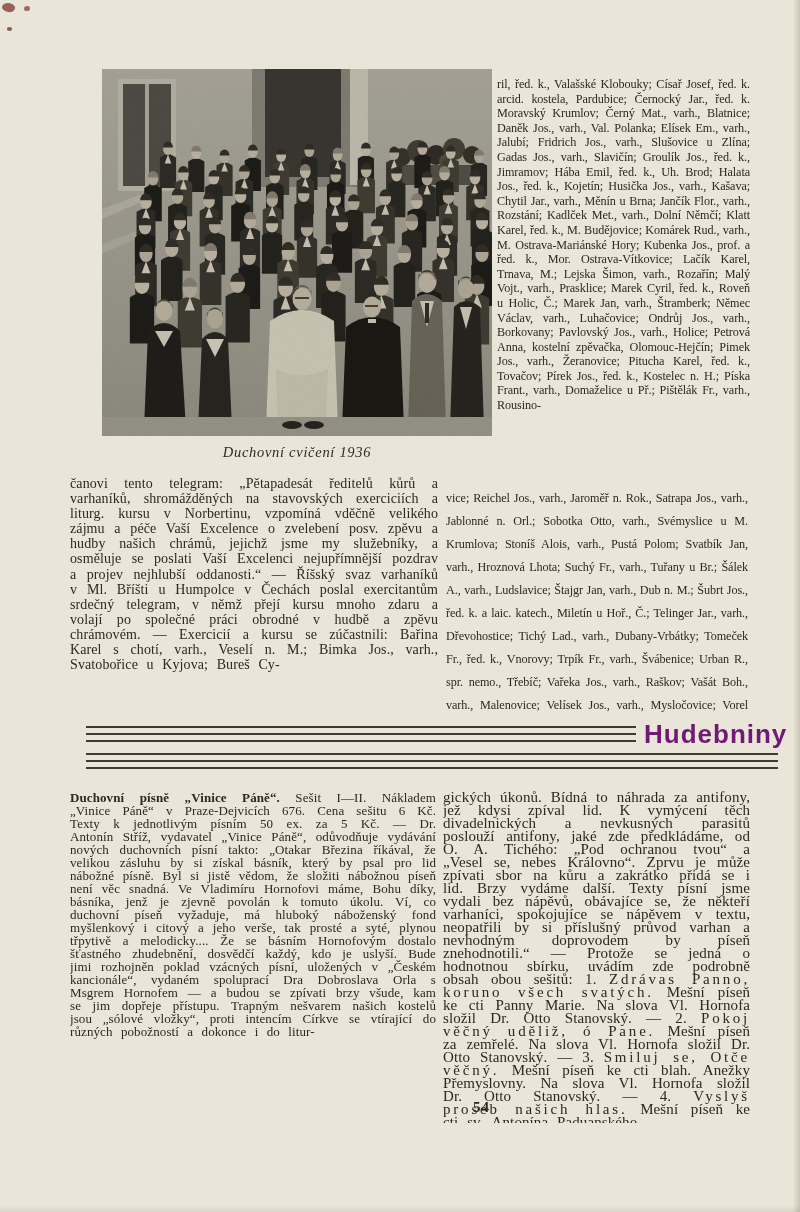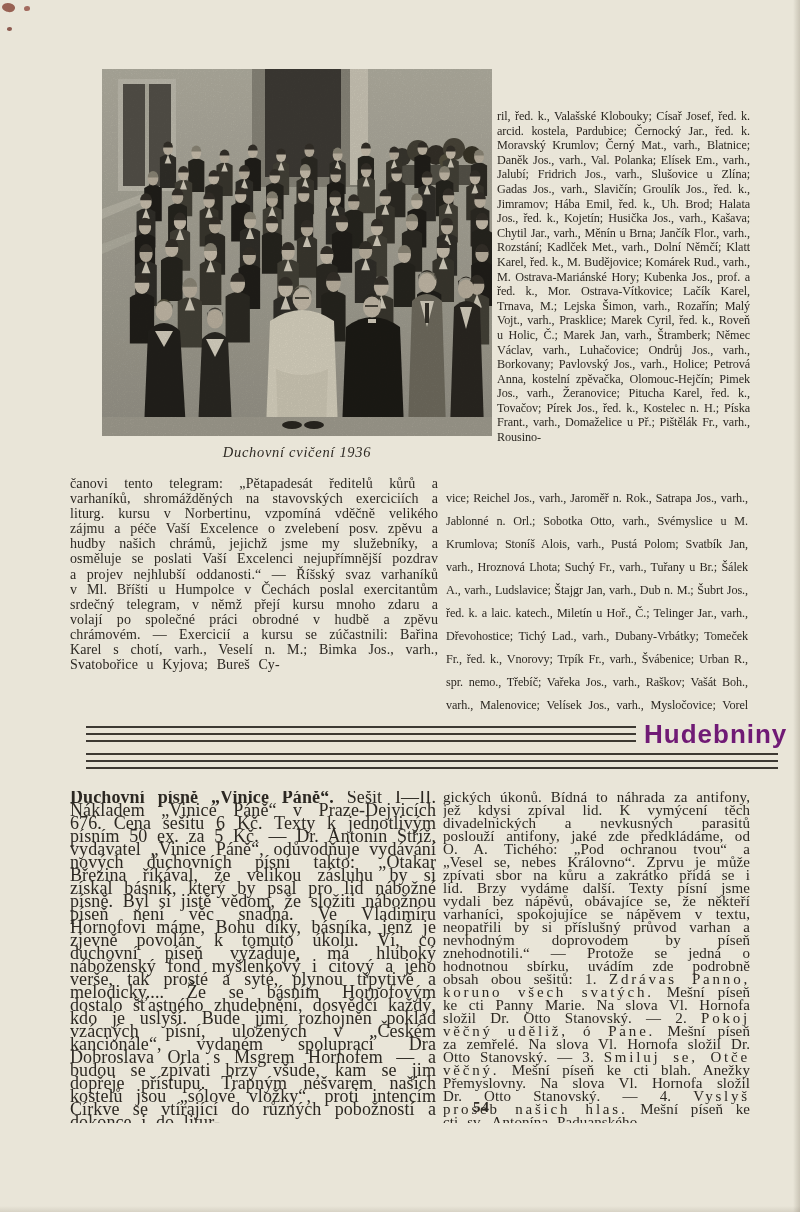--- a/index.html
+++ b/index.html
@@ -15,39 +15,39 @@
   .speck.s3{left:7px;top:27px;width:5px;height:4px;background:#7c4338;}
 
   .photo{position:absolute;left:102px;top:69px;width:390px;height:367px;background:#a7a498;}
   .photo svg{display:block;width:100%;height:100%;}
 
   .caption{position:absolute;left:102px;top:444px;width:390px;text-align:center;
         font-style:italic;font-size:14.5px;letter-spacing:.7px;color:#2e2a24;}
 
   .textblock{position:absolute;text-align:justify;hyphens:none;color:#2c2822;overflow:hidden;}
   .col-top-right{left:497px;top:77px;width:253px;height:412px;
-        font-size:12.2px;line-height:14.6px;letter-spacing:-0.1px;word-spacing:.5px;margin-top:32px;}
+        font-size:12.2px;line-height:14.6px;letter-spacing:-0.1px;word-spacing:.5px;}
   .col-mid-left{left:70px;top:476px;width:368px;height:232px;
         font-size:14px;line-height:15.1px;letter-spacing:.1px;word-spacing:5px;}
   .col-mid-right{left:446px;top:487px;width:302px;height:228px;
         font-size:12.2px;line-height:23px;letter-spacing:-0.1px;word-spacing:.5px;}
 
   .rule{position:absolute;background:#3d3933;height:1.7px;}
   .r1a{left:86px;top:726px;width:550px;}
   .r1b{left:86px;top:733px;width:550px;}
   .r1c{left:86px;top:740px;width:550px;}
   .r2a{left:86px;top:753px;width:692px;}
   .r2b{left:86px;top:760px;width:692px;}
   .r2c{left:86px;top:767px;width:692px;}
   .section-title{position:absolute;left:644px;top:719px;width:150px;
         font-family:"Liberation Sans","DejaVu Sans",sans-serif;font-weight:bold;
         font-size:26px;letter-spacing:1px;color:#701a75;white-space:nowrap;}
 
   .col-bot-left{left:70px;top:791px;width:366px;height:332px;
-        font-size:18px;line-height:13px;letter-spacing:.1px;word-spacing:5px;}
+        font-size:13px;line-height:13px;letter-spacing:.1px;word-spacing:5px;}
   .col-bot-right{left:443px;top:791px;width:307px;height:332px;
         font-size:15px;line-height:13px;letter-spacing:.1px;word-spacing:5px;}
   .seg-b{font-weight:bold;}
   .seg-sp{letter-spacing:2.8px;}
 
   .page-number{position:absolute;left:360px;top:1099px;width:130px;text-align:right;
         font-size:15px;font-weight:bold;letter-spacing:1px;color:#2c2822;}
 </style>
 </head>
 <body>

